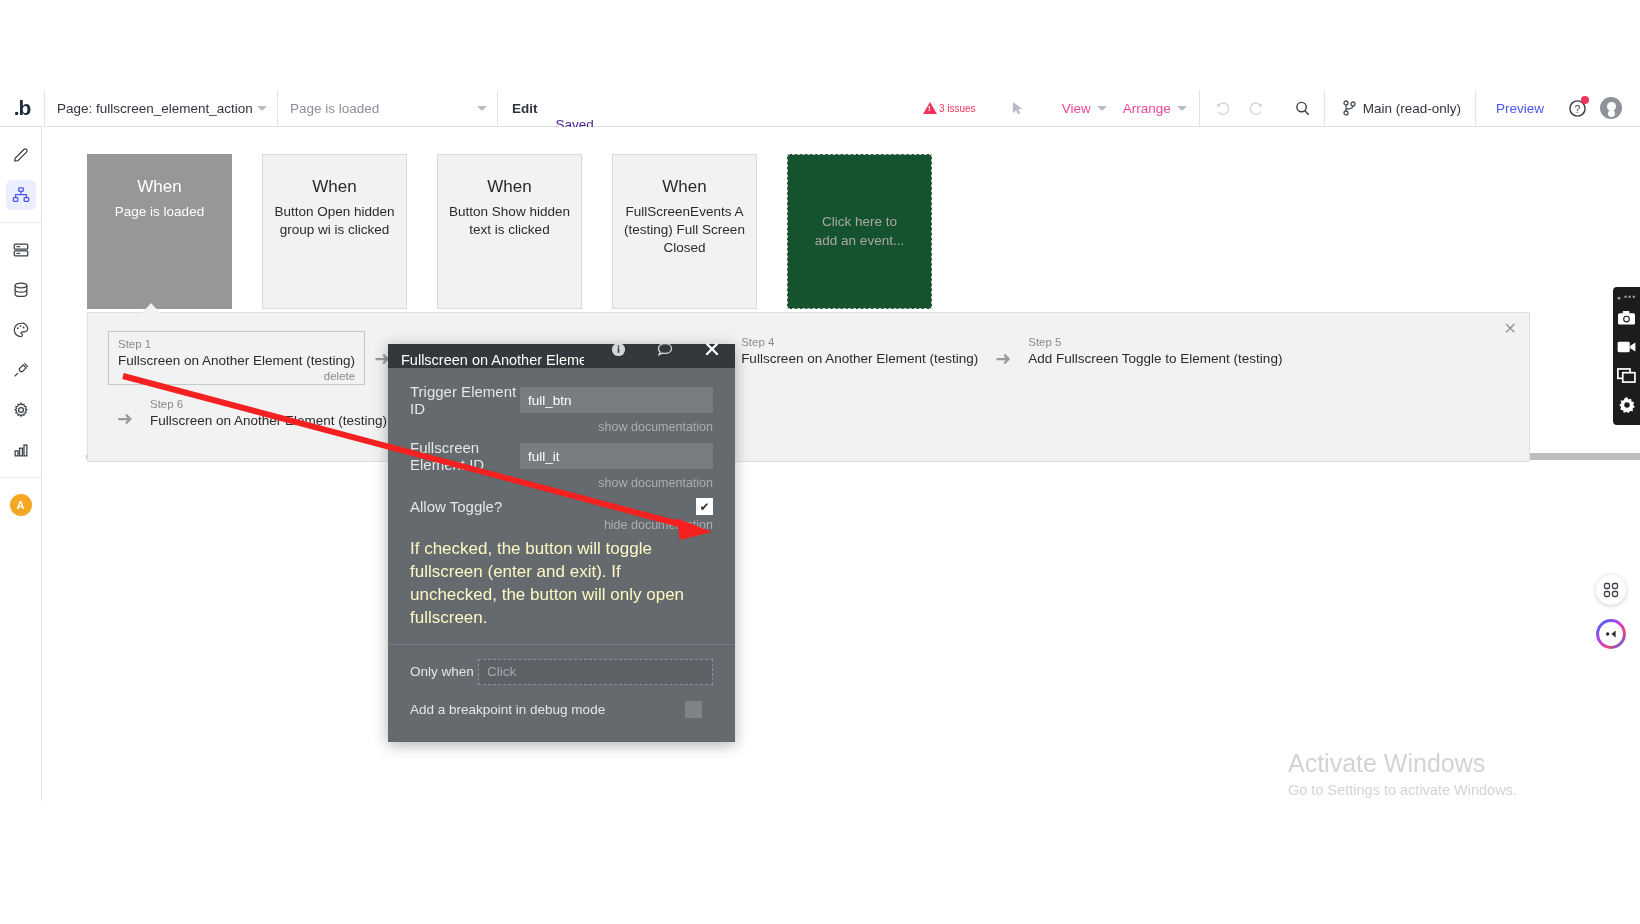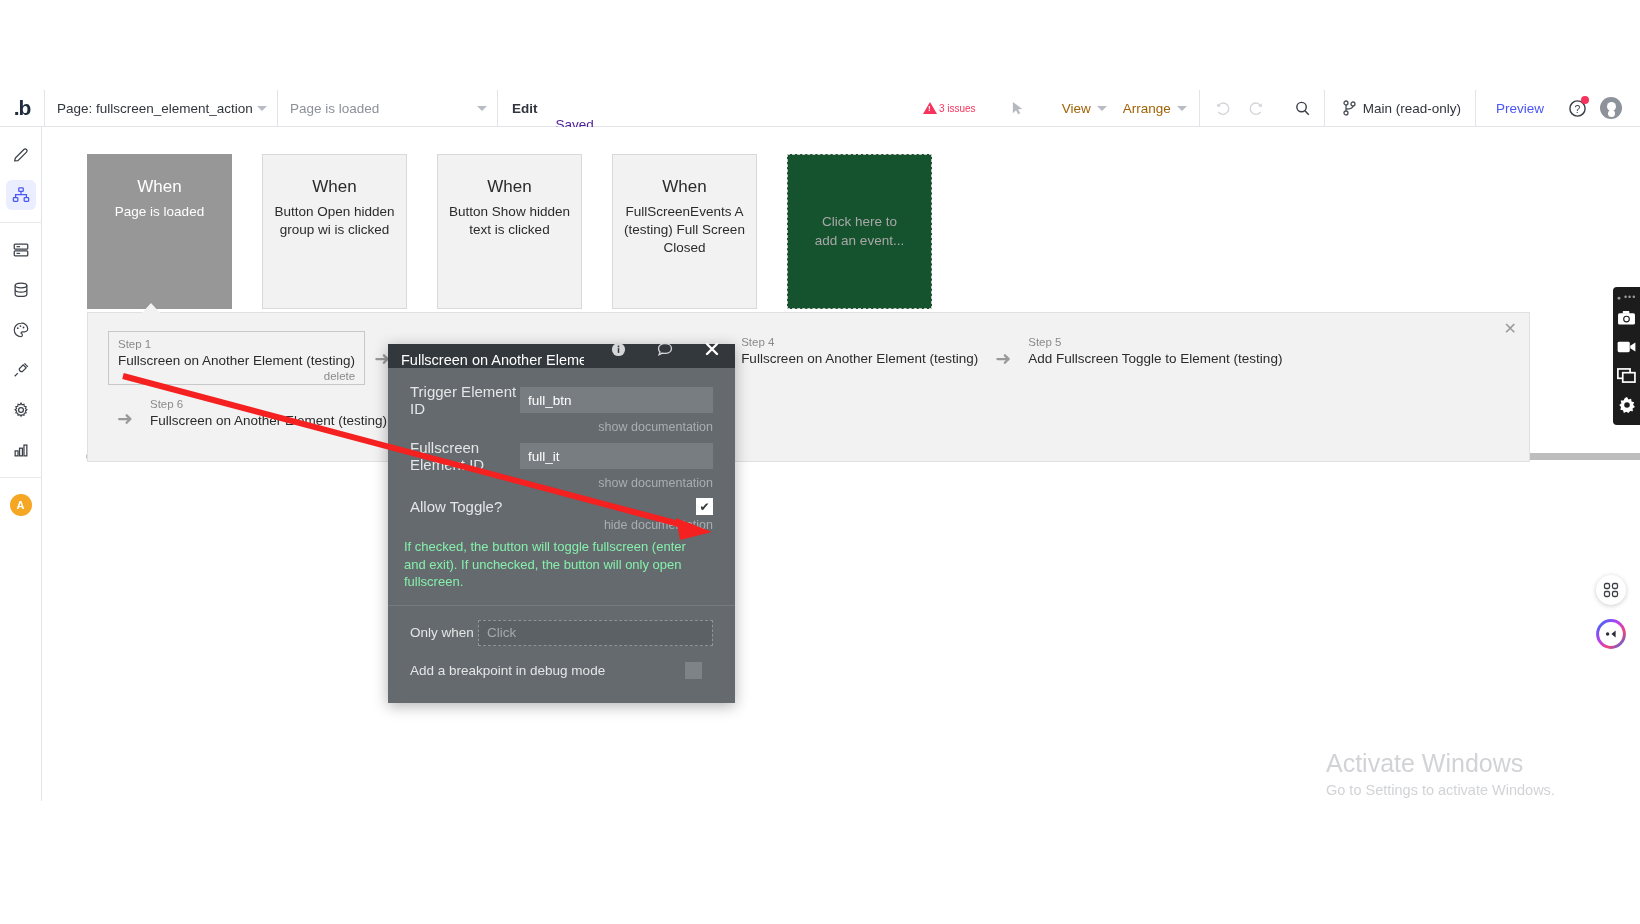--- a/index.html
+++ b/index.html
@@ -81,21 +81,21 @@
     left: -2px; top: 2px;
     font-size: 8px; color: #fff; font-weight: bold;
   }
   .ico-btn {
     width: 34px; height: 37px;
     display: flex; align-items: center; justify-content: center;
     cursor: pointer;
   }
   .dd-text {
     display: flex; align-items: center;
-    font-size: 13.5px; color: #a16207;
+    font-size: 13.5px; color: #ec4899;
     padding: 0 6px 0 10px;
     cursor: pointer; white-space: nowrap;
   }
   .branch {
     display: flex; align-items: center; gap: 7px;
     font-size: 13.5px; color: #31353d;
     padding: 0 10px; white-space: nowrap;
   }
   .avatar-circle {
     width: 22px; height: 22px; border-radius: 50%;
@@ -352,23 +352,23 @@
     content: "✔";
     font-size: 12px;
     color: #2f3437;
     line-height: 1;
   }
   .checkbox.plain {
     background: #7d8387;
   }
   .checkbox.plain::after { content: ""; }
   .doc-text {
-    padding: 6px 26px 10px 16px;
-    font-size: 13px;
-    color: #86efac;
+    padding: 6px 26px 10px 22px;
+    font-size: 17px;
+    color: #fef9c3;
     line-height: 1.35;
   }
   .dlg-divider {
     height: 1px;
     background: #757b80;
     margin: 4px 0 0 0;
   }
   .only-row {
     display: flex; align-items: center;
     padding: 14px 22px 0 22px;
@@ -431,21 +431,21 @@
   .fab.apps { top: 575px; }
   .fab.bot {
     top: 619px;
     background: transparent;
     box-shadow: none;
   }
 
   
   .watermark {
     position: absolute;
-    left: 1326px; top: 748px;
+    left: 1288px; top: 748px;
     color: #d2d3d6;
     user-select: none;
   }
   .wm-title { font-size: 25px; line-height: 1.2; }
   .wm-sub { font-size: 14.5px; margin-top: 4px; }
 
   
   .hscroll {
     position: absolute;
     left: 44px; top: 326px;

